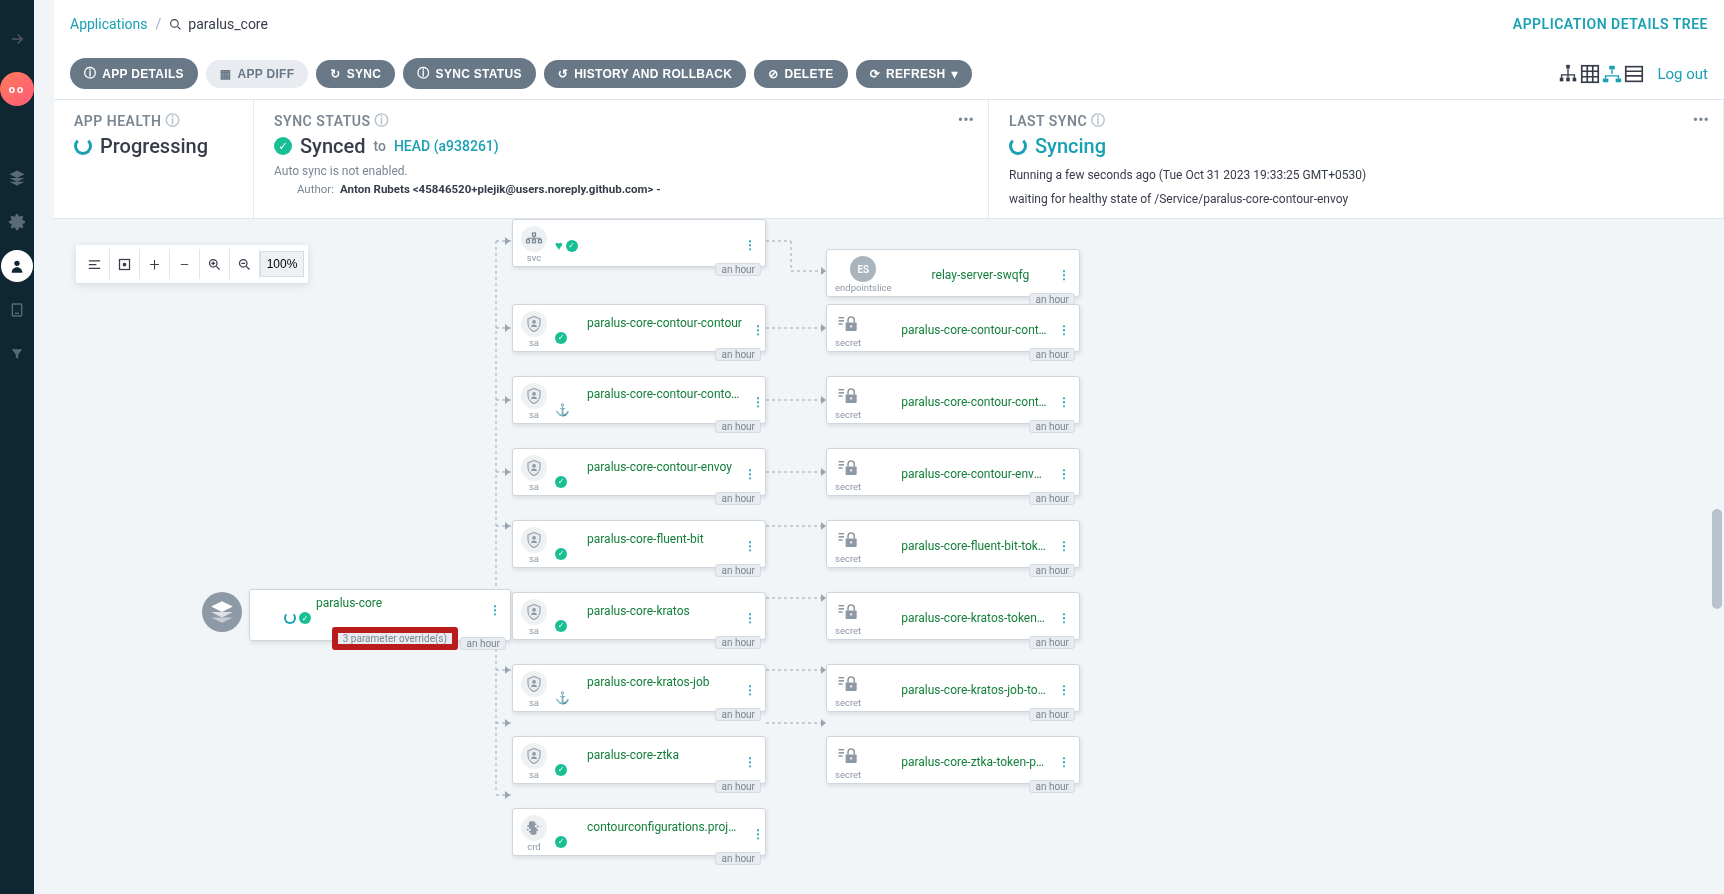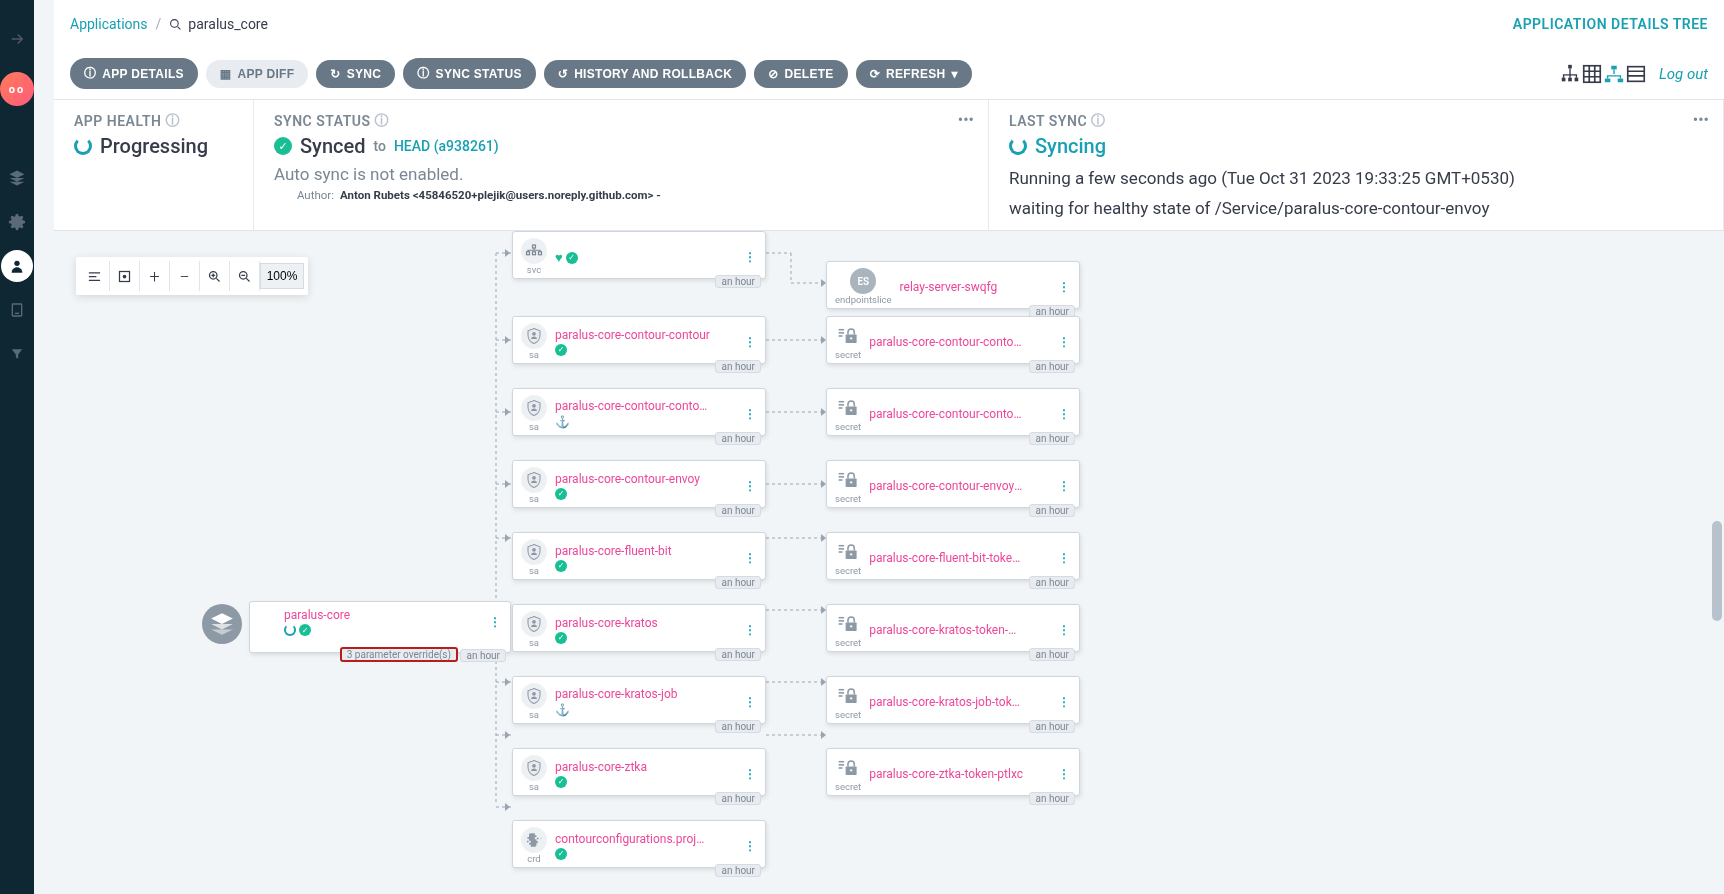--- a/index.html
+++ b/index.html
@@ -17,51 +17,51 @@
 .breadcrumb-row { padding: 16px 16px; display: flex; align-items: center; font-size: 14px; }
 .breadcrumb-row .crumb-link { color: #18a0b3; text-decoration: none; }
 .breadcrumb-row .sep { margin: 0 8px; color: #aab; }
 .breadcrumb-row .current { color: #363c4a; display: flex; align-items: center; gap: 6px; }
 .tree-label { color: #18a0b3; font-weight: 600; font-size: 14px; letter-spacing: .5px; }
 .spacer { flex: 1; }
 
 .toolbar-row { padding: 10px 16px; display: flex; align-items: center; gap: 8px; }
 .btn { background: #687887; color: #fff; border: none; border-radius: 16px; padding: 7px 14px; font-size: 12px; font-weight: 600; cursor: pointer; display: inline-flex; align-items: center; gap: 6px; letter-spacing: .3px; }
 .btn.light { background: #e8ebef; color: #687887; }
-.view-icons { display: flex; gap: 0; align-items: center; font-style: italic; }
+.view-icons { display: flex; gap: 0; align-items: center; }
 .view-icons .vicon { width: 22px; height: 22px; cursor: pointer; color: #363c4a; }
 .logout { color: #18a0b3; font-size: 15px; margin-left: 12px; cursor: pointer; display: flex; align-items: center; gap: 6px; }
 
 .status-row { display: flex; border-top: 1px solid #e0e5eb; }
 .status-block { padding: 12px 20px; border-right: 1px solid #e6eaef; min-width: 200px; }
 .status-block.wide { flex: 1; }
 .status-label { font-size: 14px; color: #7b8793; letter-spacing: .5px; font-weight: 600; display: flex; align-items: center; gap: 4px; }
 .status-value { font-size: 20px; color: #363c4a; font-weight: 500; margin-top: 4px; display: flex; align-items: center; gap: 8px; }
 .status-value.teal { color: #18a0b3; }
-.status-sub { font-size: 17px; color: #7b8793; margin-top: 6px; }
+.status-sub { font-size: 12px; color: #7b8793; margin-top: 6px; }
 .status-detail { font-size: 11.5px; color: #363c4a; margin-top: 2px; line-height: 1.6; }
 .status-detail .lbl { color: #7b8793; display: inline-block; width: 60px; text-align: right; margin-right: 6px; }
 .more-dots { cursor: pointer; color: #7b8793; margin-left: auto; }
 .spin-circle { width: 18px; height: 18px; border: 3px solid #18a0b3; border-top-color: transparent; border-radius: 50%; display: inline-block; }
 .check-circle { width: 18px; height: 18px; background: #18be94; border-radius: 50%; display: inline-flex; align-items: center; justify-content: center; color: #fff; font-size: 11px; }
 
 .canvas { flex: 1; position: relative; overflow: hidden; }
 .canvas-toolbar { position: absolute; top: 26px; left: 22px; background: #fff; box-shadow: 0 2px 8px rgba(0,0,0,.12); border-radius: 2px; display: flex; align-items: center; padding: 4px; z-index: 10; }
 .canvas-toolbar .tbtn { width: 30px; height: 30px; display: flex; align-items: center; justify-content: center; cursor: pointer; color: #363c4a; border-right: 1px solid #e0e5eb; }
 .canvas-toolbar .zoom-input { width: 44px; height: 26px; font-size: 12px; text-align: center; background: #eef1f4; border: 1px solid #d5dbe2; }
 
 .node { position: absolute; background: #fff; border: 1px solid #cfd6dd; box-shadow: 1px 2px 4px rgba(0,0,0,.1); border-radius: 3px; font-size: 12px; }
 .node .node-body { display: flex; align-items: center; padding: 6px 8px; gap: 8px; position: relative; }
 .node .icon-badge { width: 26px; height: 26px; border-radius: 50%; background: #eef1f4; color: #7b8793; display: flex; align-items: center; justify-content: center; font-size: 12px; flex-shrink: 0; position: relative; }
 .node .icon-badge.big { width: 40px; height: 40px; }
-.node .title { color: #ec4899; font-size: 12px; white-space: nowrap; overflow: hidden; text-overflow: ellipsis; max-width: 155px; }
+.node .title { color: #15803d; font-size: 12px; white-space: nowrap; overflow: hidden; text-overflow: ellipsis; max-width: 155px; margin-left: 32px; }
 .node .status-icons { display: flex; gap: 3px; margin-top: 2px; font-size: 11px; align-items: center; }
 .node .kebab { color: #18a0b3; font-weight: bold; cursor: pointer; padding: 0 2px; margin-left: auto; letter-spacing: -1px; }
 .node .age-badge { position: absolute; right: 4px; bottom: -10px; font-size: 10px; background: #e8ebef; color: #7b8793; border: 1px solid #d5dbe2; border-radius: 3px; padding: 0 5px; }
-.node .override-badge { position: absolute; right: 52px; bottom: -10px; font-size: 10px; background: #e8ebef; color: #7b8793; border: 2px solid #b91c1c; border-radius: 3px; padding: 0 5px; text-align: right; }
+.node .override-badge { position: absolute; right: 52px; bottom: -10px; font-size: 10px; background: #e8ebef; color: #7b8793; border: 6px solid #b91c1c; border-radius: 3px; padding: 0 5px; text-align: right; }
 
 .root-node { width: 262px; height: 52px; }
 .root-node .icon-badge { width: 48px; height: 48px; background: #8e99a6; color: #fff; margin-left: -24px; }
 .sa-node { width: 254px; height: 48px; }
 .sec-node { width: 254px; height: 48px; }
 
 .mini-check { width: 12px; height: 12px; background: #18be94; border-radius: 50%; display:inline-flex; align-items:center; justify-content:center; color:#fff; font-size:8px; }
 .mini-spin { width: 12px; height: 12px; border: 2px solid #18a0b3; border-top-color: transparent; border-radius:50%; display:inline-block; }
 .heart { color: #18be94; font-size: 13px; }
 .anchor { color: #363c4a; font-size: 12px; }

